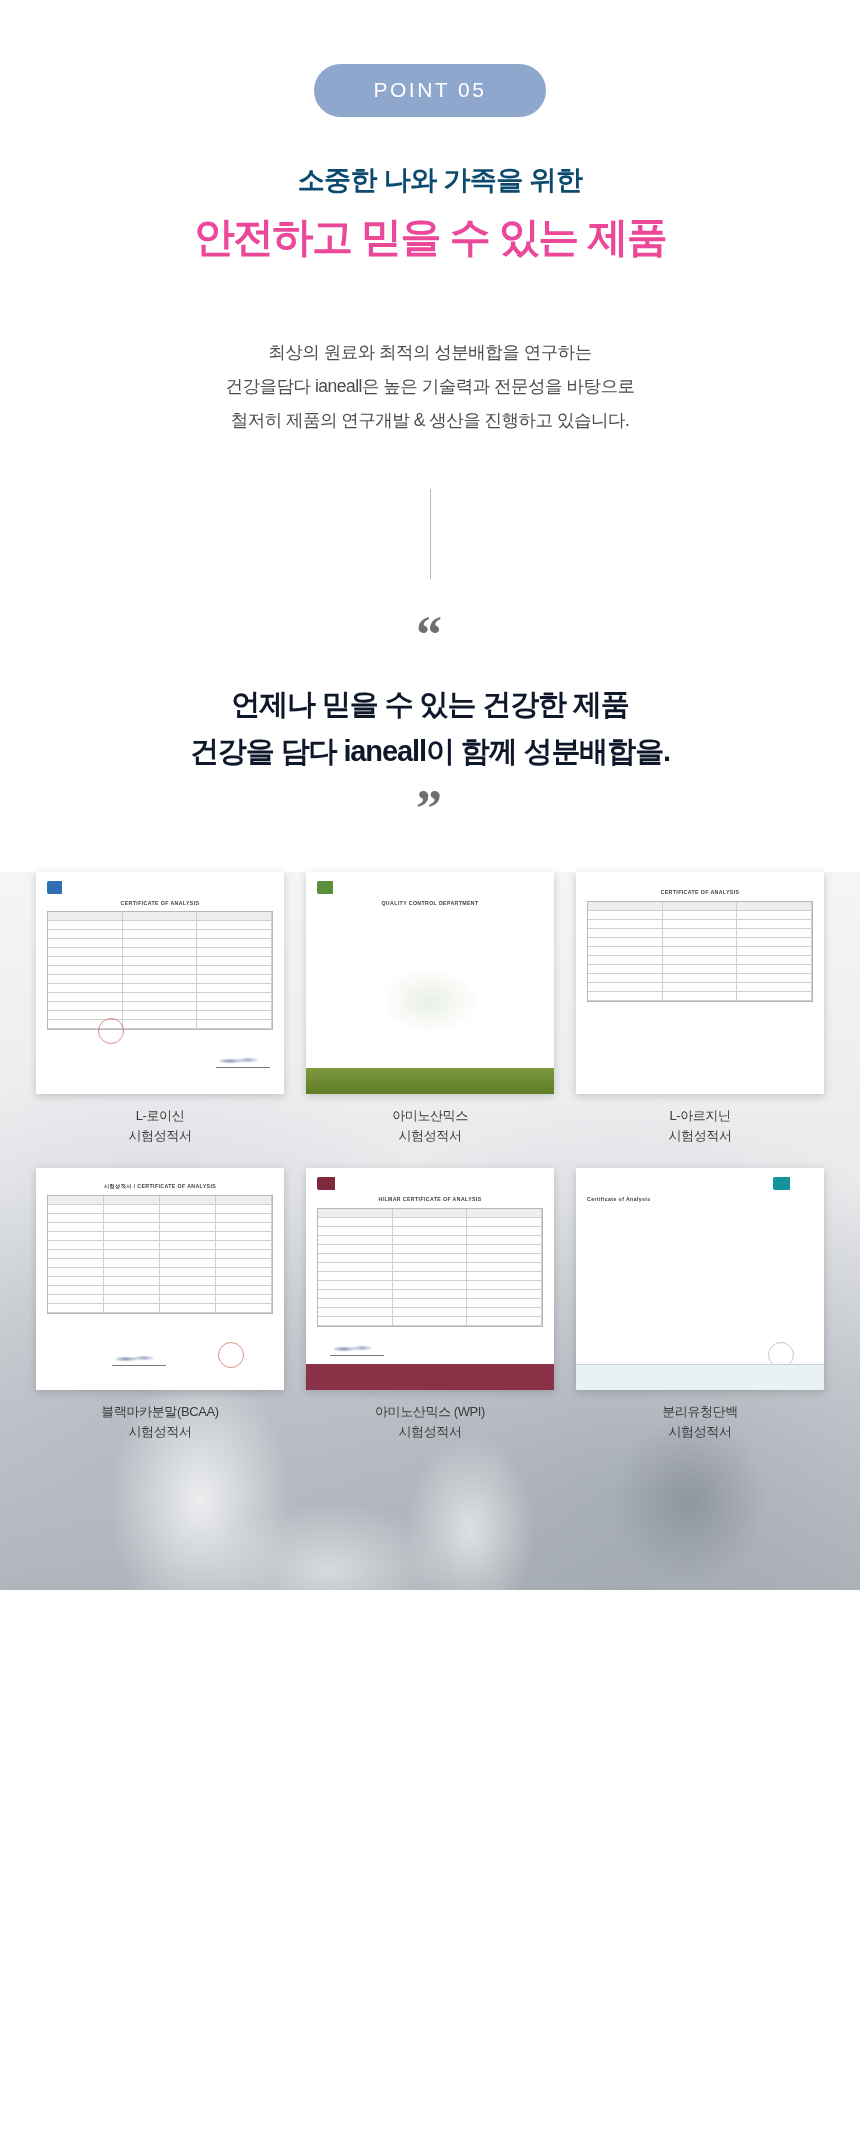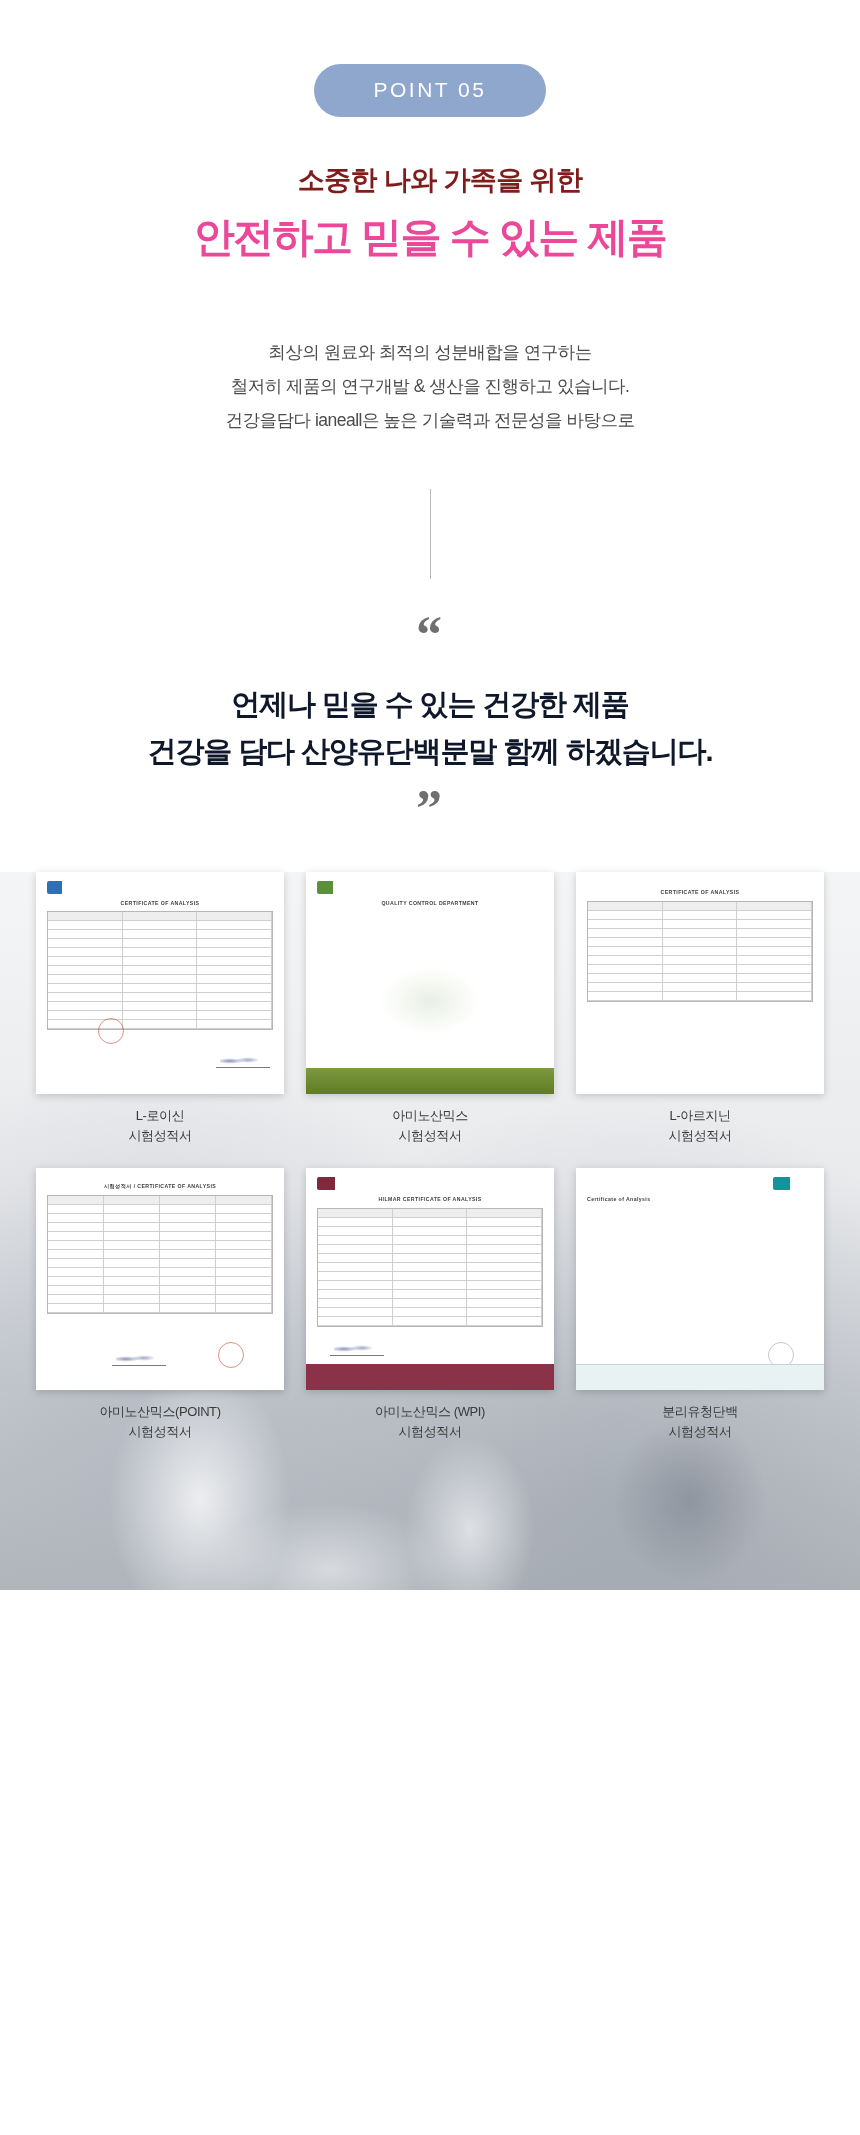--- a/index.html
+++ b/index.html
@@ -34,21 +34,21 @@
     font-size: 21px;
     letter-spacing: 2.5px;
     font-weight: 400;
   }
 
   
   .head-wrap { text-align: center; margin-top: 45px; }
   .head-sub {
     font-size: 27px;
     font-weight: 700;
-    color: #7f1d1d;
+    color: #0c4a6e;
     letter-spacing: -0.6px;
     margin-left: 20px;
   }
   .head-main {
     margin-top: 12px;
     font-size: 41px;
     font-weight: 800;
     color: #ec4899;
     letter-spacing: -1.6px;
   }
@@ -241,32 +241,32 @@
     <span class="badge">POINT 05</span>
   </div>
 
   <div class="head-wrap">
     <div class="head-sub">소중한 나와 가족을 위한</div>
     <div class="head-main">안전하고 믿을 수 있는 제품</div>
   </div>
 
   <div class="desc">
     <div>최상의 원료와 최적의 성분배합을 연구하는</div>
+    <div>건강을담다 ianeall은 높은 기술력과 전문성을 바탕으로</div>
     <div>철저히 제품의 연구개발 &amp; 생산을 진행하고 있습니다.</div>
-    <div>건강을담다 ianeall은 높은 기술력과 전문성을 바탕으로</div>
   </div>
 
   <div class="divider-wrap">
     <div class="divider"></div>
   </div>
 
   <div class="quote-wrap">
     <div class="quote-mark open">“</div>
     <div class="quote-text">언제나 믿을 수 있는 건강한 제품</div>
-    <div class="quote-text">건강을 담다 산양유단백분말 함께 하겠습니다.</div>
+    <div class="quote-text">건강을 담다 ianeall이 함께 성분배합을.</div>
     <div class="quote-mark close">”</div>
   </div>
 
   <div class="gallery">
     <div class="lab-bg"></div>
 
     <div class="grid">
 
       <div class="cert">
         <div class="cert-doc">
@@ -469,21 +469,21 @@
               <i></i>
                 <i></i>
                 <i></i>
                 <i></i>
             </div>
             <span class="stamp" style="right:40px; bottom:22px;"></span>
             <span class="sig" style="left:76px; bottom:24px;"></span>
           </div>
         </div>
         <div class="cert-caption">
-          <div>아미노산믹스(POINT)</div>
+          <div>블랙마카분말(BCAA)</div>
           <div>시험성적서</div>
         </div>
       </div>
 
       <div class="cert">
         <div class="cert-doc">
           <div class="doc-inner">
             <div class="doc-head">
               <span class="logo-chip maroon"></span>
               <span class="hdr-lines" style="text-align:right">

